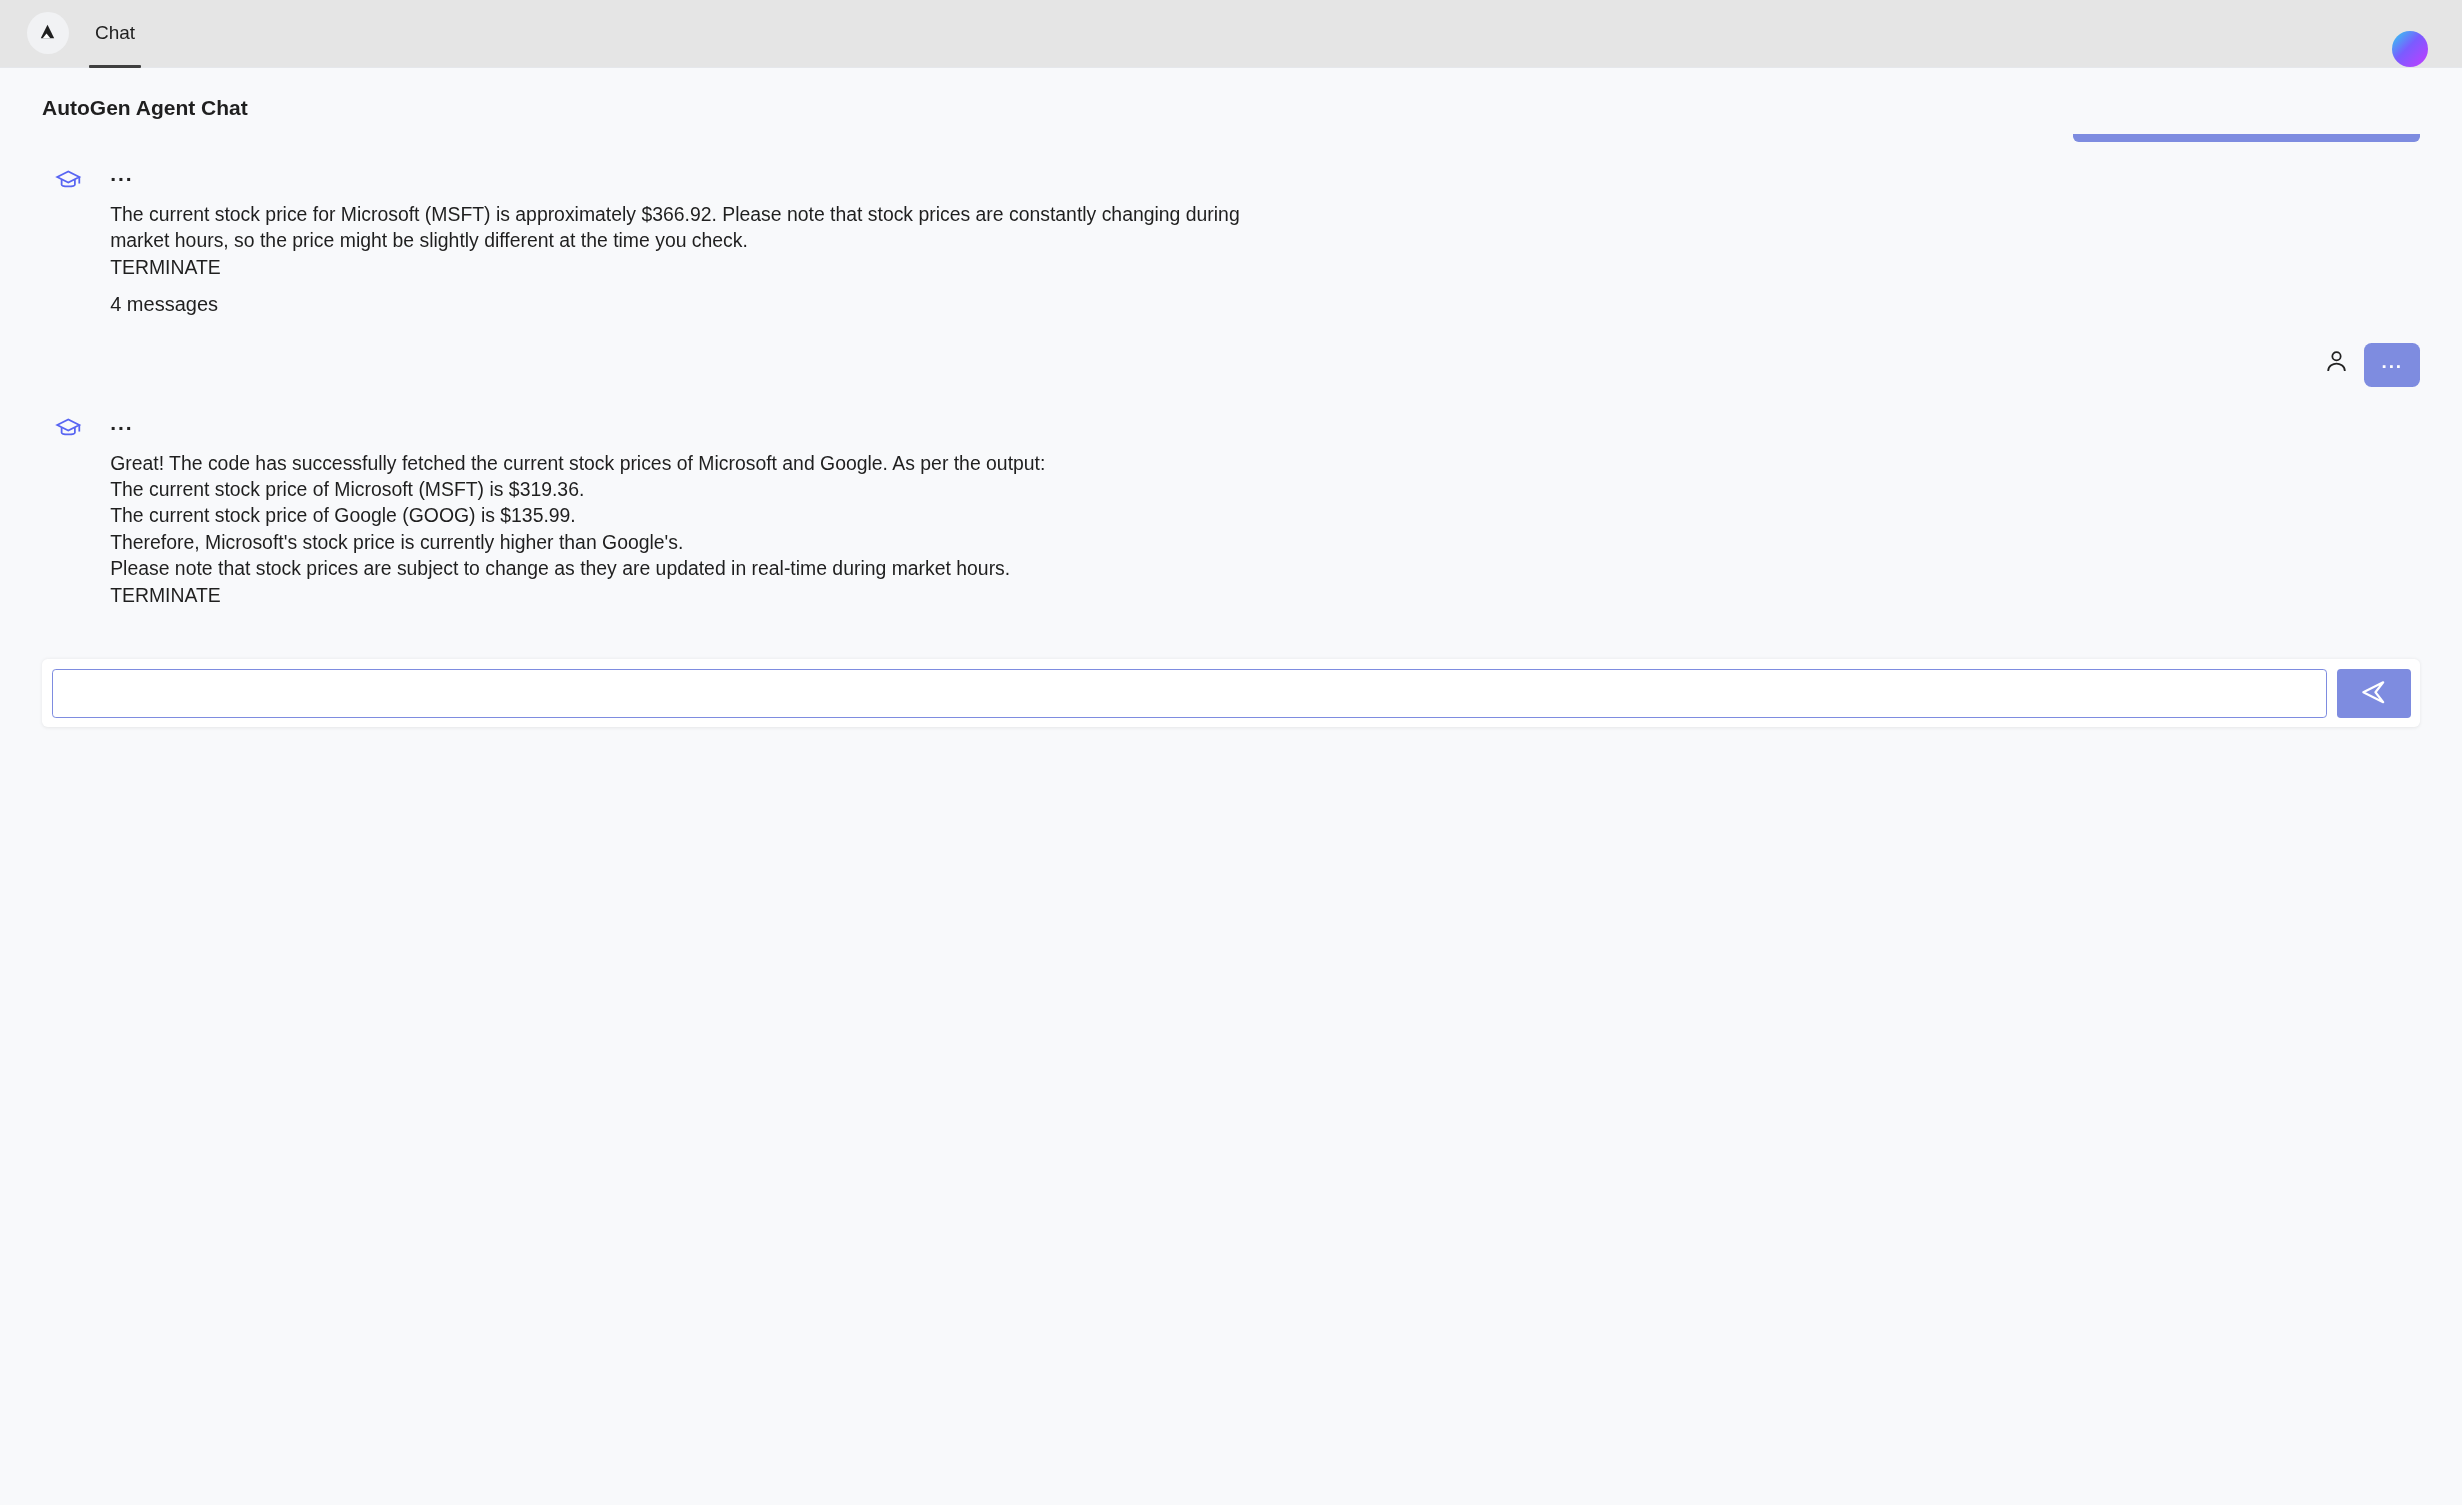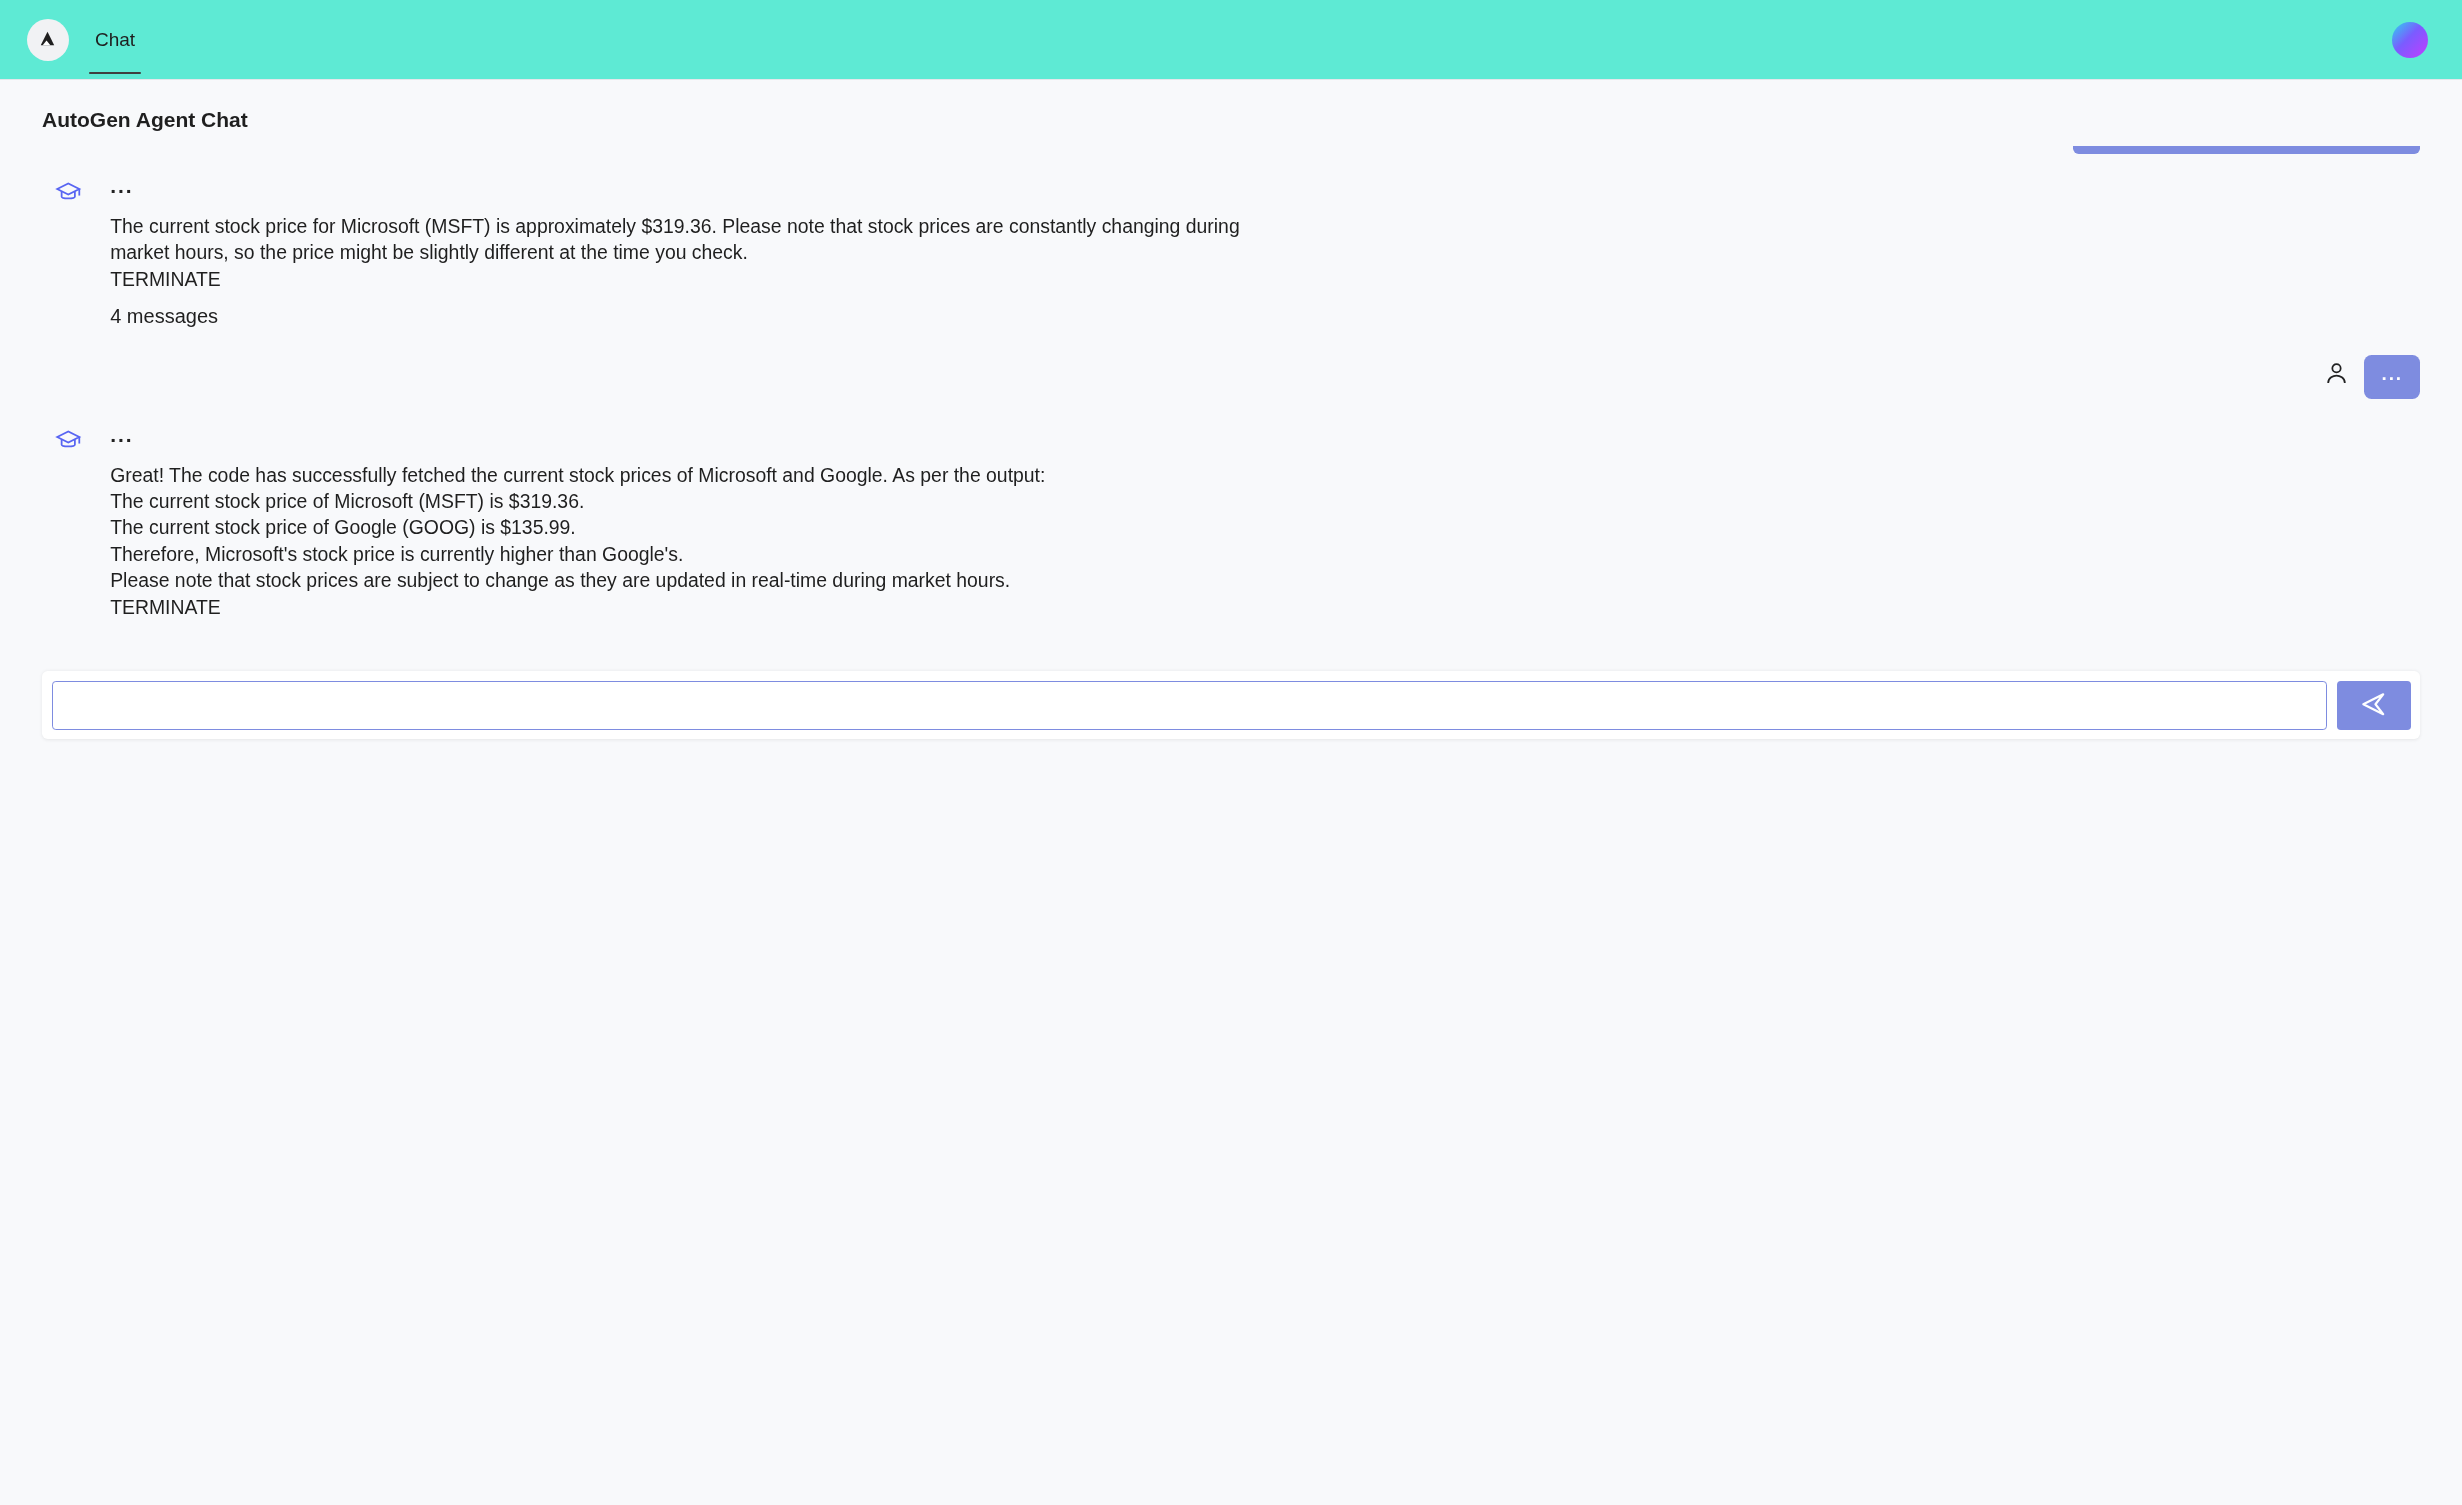--- a/index.html
+++ b/index.html
@@ -4,25 +4,25 @@
 <style>
   * { box-sizing: border-box; margin: 0; padding: 0; }
   html, body { width: 100%; height: 100%; }
   body {
     font-family: -apple-system, BlinkMacSystemFont, "Segoe UI", Helvetica, Arial, sans-serif;
     background: #f8f9fb;
     color: #1f1f1f;
   }
   .header {
     display: flex;
-    align-items: center;
+    align-items: flex-end;
     justify-content: space-between;
-    background: #5eead4;
+    background: #e5e5e5;
     border-bottom: 0.9px solid #e5e7eb;
-    height: 80px;
+    height: 68px;
     padding: 0 34px 0 26.5px;
   }
   .header-left { display: flex; align-items: center; gap: 26.5px; }
   .logo-circle {
     width: 42px; height: 42px;
     border-radius: 50%;
     background: #f1f2f4;
     display: flex; align-items: center; justify-content: center;
   }
   .logo-circle svg { width: 23px; height: 23px; }
@@ -172,21 +172,21 @@
     <div class="agent-row">
       <div class="agent-icon-wrap">
         <svg viewBox="0 0 24 24">
             <path d="M2 9 L12 4 L22 9 L12 14 Z"></path>
             <path d="M6 11 V16 C6 18 18 18 18 16 V11"></path>
             <path d="M22 9 V15"></path>
           </svg>
       </div>
       <div class="agent-body">
         <div class="ellipsis-btn">...</div>
-        <div class="agent-text">The current stock price for Microsoft (MSFT) is approximately $319.36. Please note that stock prices are constantly changing during market hours, so the price might be slightly different at the time you check.
+        <div class="agent-text">The current stock price for Microsoft (MSFT) is approximately $366.92. Please note that stock prices are constantly changing during market hours, so the price might be slightly different at the time you check.
 TERMINATE</div>
         <div class="agent-meta">4 messages</div>
       </div>
     </div>
 
     <div class="user-row">
       <div class="user-icon-wrap">
         <svg viewBox="0 0 24 24">
             <circle cx="12" cy="7" r="4"></circle>
             <path d="M4 21 C4 16 9 14 12 14 C15 14 20 16 20 21"></path>

